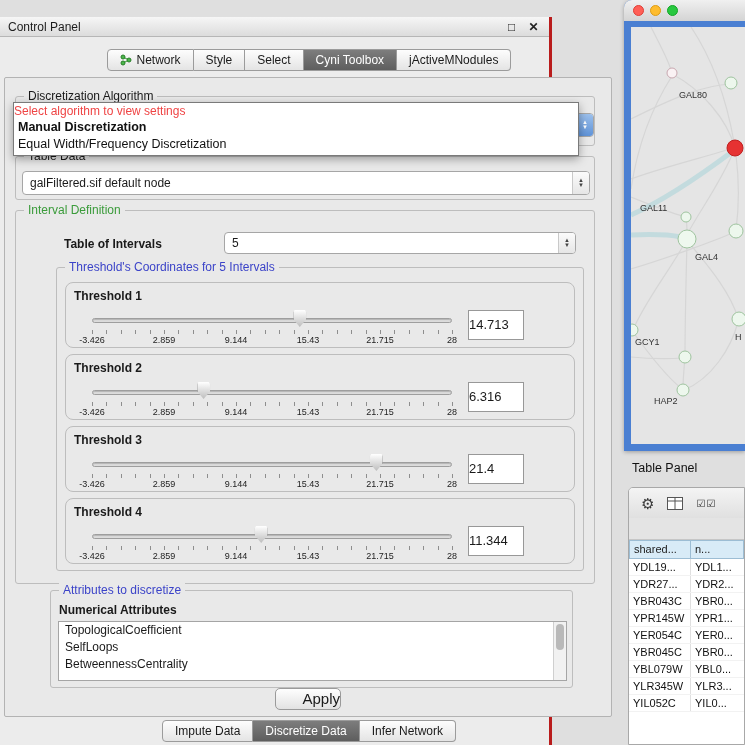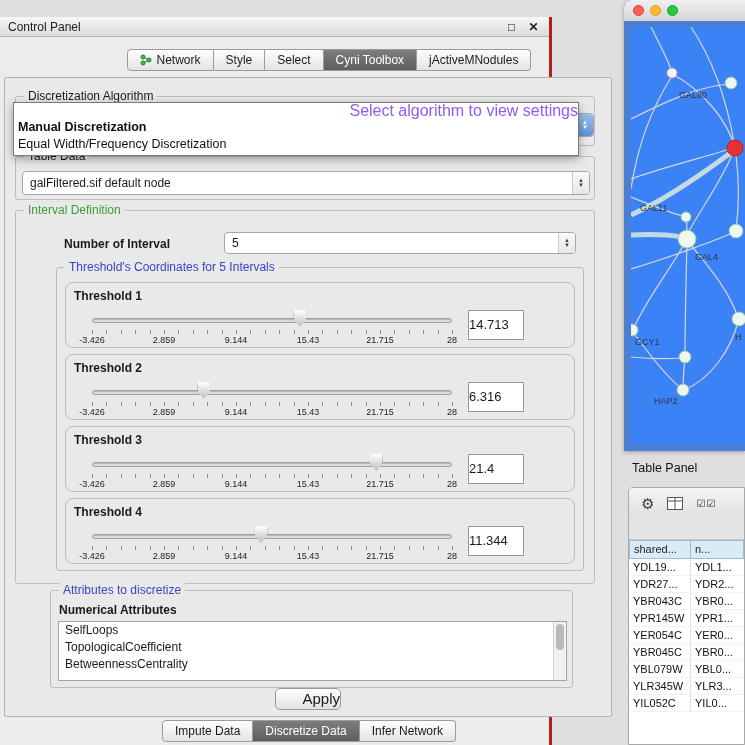--- a/index.html
+++ b/index.html
@@ -9,21 +9,21 @@
 
   
   .control-panel { position:absolute; left:0; top:17px; width:552px; height:745px; background:#ececec; border-right:3px solid #b91c1c; }
   .titlebar { position:absolute; left:0; top:0; width:100%; height:20px; background:linear-gradient(#f6f6f6,#dcdcdc); border-bottom:1px solid #b6b6b6; display:flex; align-items:center; padding:0 8px; }
   .titlebar .title { font-size:12px; color:#1c1c1c; }
   .titlebar .spacer { flex:1; }
   .win-icon { width:15px; text-align:center; font-size:12px; color:#222; margin-left:7px; cursor:default; }
   .win-icon.close { font-weight:bold; }
 
   .tabbar, .bottom-tabbar { position:absolute; left:0; width:618px; display:flex; justify-content:center; }
-  .tabbar { top:32px;margin-left:20px; }
+  .tabbar { top:32px; }
   .bottom-tabbar { top:703px; }
   .tab { height:22px; display:flex; align-items:center; gap:5px; padding:0 12px; background:linear-gradient(#fdfdfd,#e4e4e4); border:1px solid #9b9b9b; border-left:none; font-size:12px; color:#1a1a1a; white-space:nowrap; }
   .tab:first-child { border-left:1px solid #9b9b9b; border-radius:4px 0 0 4px; }
   .tab:last-child { border-radius:0 4px 4px 0; }
   .tab.selected { background:linear-gradient(#7d7d7d,#5e5e5e); color:#fff; }
   .tab svg { display:block; }
 
   .content { position:absolute; left:4px; top:60px; width:608px; height:640px; background:#e9e9e9; border:1px solid #b3b3b3; border-radius:2px; }
 
   .group { position:absolute; border:1px solid #bdbdbd; border-radius:3px; }
@@ -31,21 +31,21 @@
   .group-title.green { color:#3a9b3a; }
   .group-title.blue { color:#3b43c8; }
 
   .combo { position:absolute; background:#fff; border:1px solid #a6a6a6; border-radius:4px; display:flex; align-items:center; font-size:12px; overflow:hidden; }
   .combo .combo-text { flex:1; padding:0 7px; white-space:nowrap; overflow:hidden; }
   .combo .stepper { width:17px; align-self:stretch; border-left:1px solid #c9c9c9; display:flex; flex-direction:column; align-items:center; justify-content:center; color:#444; background:linear-gradient(#fbfbfb,#e6e6e6); }
   .combo .stepper.blue { background:linear-gradient(#9cc0ec,#5f93d8); color:#fff; border-left:1px solid #5c87c2; }
   .combo .stepper span { font-size:6px; line-height:5px; }
 
   .popup { position:absolute; left:8px; top:24px; width:566px; background:#fff; border:1px solid #7a7a7a; box-shadow:0 3px 9px rgba(0,0,0,.35); z-index:5; padding-bottom:2px; }
-  .popup .placeholder { text-align:right; color:#8b5cf6; font-size:16px; height:16px; line-height:16px; }
+  .popup .placeholder { text-align:left; color:#ef4444; font-size:12px; height:16px; line-height:16px; }
   .popup .option { height:17px; line-height:17px; padding-left:4px; font-size:12.5px; color:#111; }
   .popup .option.bold { font-weight:bold; }
 
   .bold-label { position:absolute; font-weight:bold; font-size:12px; white-space:nowrap; }
 
   .threshold-box { position:relative; border:1px solid #bdbdbd; border-radius:8px; height:66px; margin-bottom:6px;text-decoration:underline; }
   .t-label { position:absolute; left:8px; top:6px; font-weight:bold; font-size:12px; }
   .slider-zone { position:absolute; left:26px; top:22px; width:360px; height:42px; }
   .track { position:absolute; left:0; top:13px; width:100%; height:5px; background:#dcdcdc; border:1px solid #9e9e9e; border-radius:3px; box-shadow:inset 0 1px 1px rgba(0,0,0,.18); }
   .thumb { position:absolute; top:5px; width:13px; height:17px; transform:translateX(-50%);
@@ -68,21 +68,21 @@
                font-size:15px; text-align:right; line-height:20px; }
 
   
   .right-region { position:absolute; left:618px; top:0; width:127px; height:745px; background:#dfdfdf; }
   .net-window { position:absolute; left:6px; top:0; width:121px; height:451px; background:#4a7fd2; border-radius:8px 0 0 0; box-shadow:0 1px 4px rgba(0,0,0,.3); }
   .net-titlebar { position:absolute; left:0; top:0; width:100%; height:21px; background:linear-gradient(#f0f0f0,#d4d4d4); border-radius:8px 0 0 0; display:flex; align-items:center; padding-left:9px; gap:6px; }
   .light { width:11px; height:11px; border-radius:50%; }
   .light.red { background:#ff5f57; border:1px solid #df3e36; }
   .light.yellow { background:#febc2e; border:1px solid #de9c14; }
   .light.green { background:#28c840; border:1px solid #13a626; }
-  .net-canvas { position:absolute; left:7px; top:27px; width:114px; height:417px; background:#3b82f6; overflow:hidden; }
+  .net-canvas { position:absolute; left:7px; top:27px; width:114px; height:417px; background:#e5e5e5; overflow:hidden; }
   #net-svg text { font-family:"Liberation Sans",sans-serif; }
 
   .table-panel-title { position:absolute; left:14px; top:461px; font-size:12.5px; color:#111; }
   .table-window { position:absolute; left:10px; top:487px; width:117px; height:258px; background:#ececec; border:1px solid #a8a8a8; border-radius:5px 0 0 0; overflow:hidden; }
   .tw-toolbar { height:30px; background:linear-gradient(#f4f4f4,#e0e0e0); display:flex; align-items:center; padding-left:12px; gap:13px; }
   .gear { font-size:15px; color:#3a3a3a; line-height:1; }
   .checks { font-size:10px; color:#333; letter-spacing:1px; }
   .tw-strip { height:22px; background:#e4e4e4; border-bottom:1px solid #c6c6c6; }
   .tw-header { display:flex; height:19px; }
   .hcell { background:#d8ebf7; border:1px solid #9cbdd4; border-left:none; font-size:11px; padding:2px 0 0 4px; color:#222; white-space:nowrap; overflow:hidden; }
@@ -163,21 +163,21 @@
           <span class="stepper">
               <span>▲</span>
               <span>▼</span>
             </span>
         </div>
       </div>
 
       <div class="group" style="left:10px;top:132px;width:580px;height:374px;">
         <span class="group-title green">Interval Definition</span>
 
-        <div class="bold-label" style="left:48px;top:26px;">Number of Interval</div>
+        <div class="bold-label" style="left:48px;top:26px;">Table of Intervals</div>
         <div class="combo" style="left:208px;top:21px;width:352px;height:22px;">
           <span class="combo-text">5</span>
           <span class="stepper">
               <span>▲</span>
               <span>▼</span>
             </span>
         </div>
 
         <div class="group" style="left:40px;top:56px;width:528px;height:304px;">
           <span class="group-title blue">Threshold's Coordinates for 5 Intervals</span>
@@ -255,22 +255,22 @@
   </div>
 </div>
         </div>
       </div>
 
       <div class="group" style="left:45px;top:512px;width:523px;height:98px;">
         <span class="group-title blue">Attributes to discretize</span>
         <div class="bold-label" style="left:8px;top:12px;">Numerical Attributes</div>
         <div class="list-box" style="left:7px;top:30px;width:509px;height:60px;">
           <div id="attr-items">
+              <div class="list-item">TopologicalCoefficient</div>
               <div class="list-item">SelfLoops</div>
-              <div class="list-item">TopologicalCoefficient</div>
               <div class="list-item">BetweennessCentrality</div>
             </div>
           <div class="vscroll">
             <div class="vthumb"></div>
           </div>
         </div>
       </div>
 
       <div class="apply-btn">Apply</div>
     </div>

